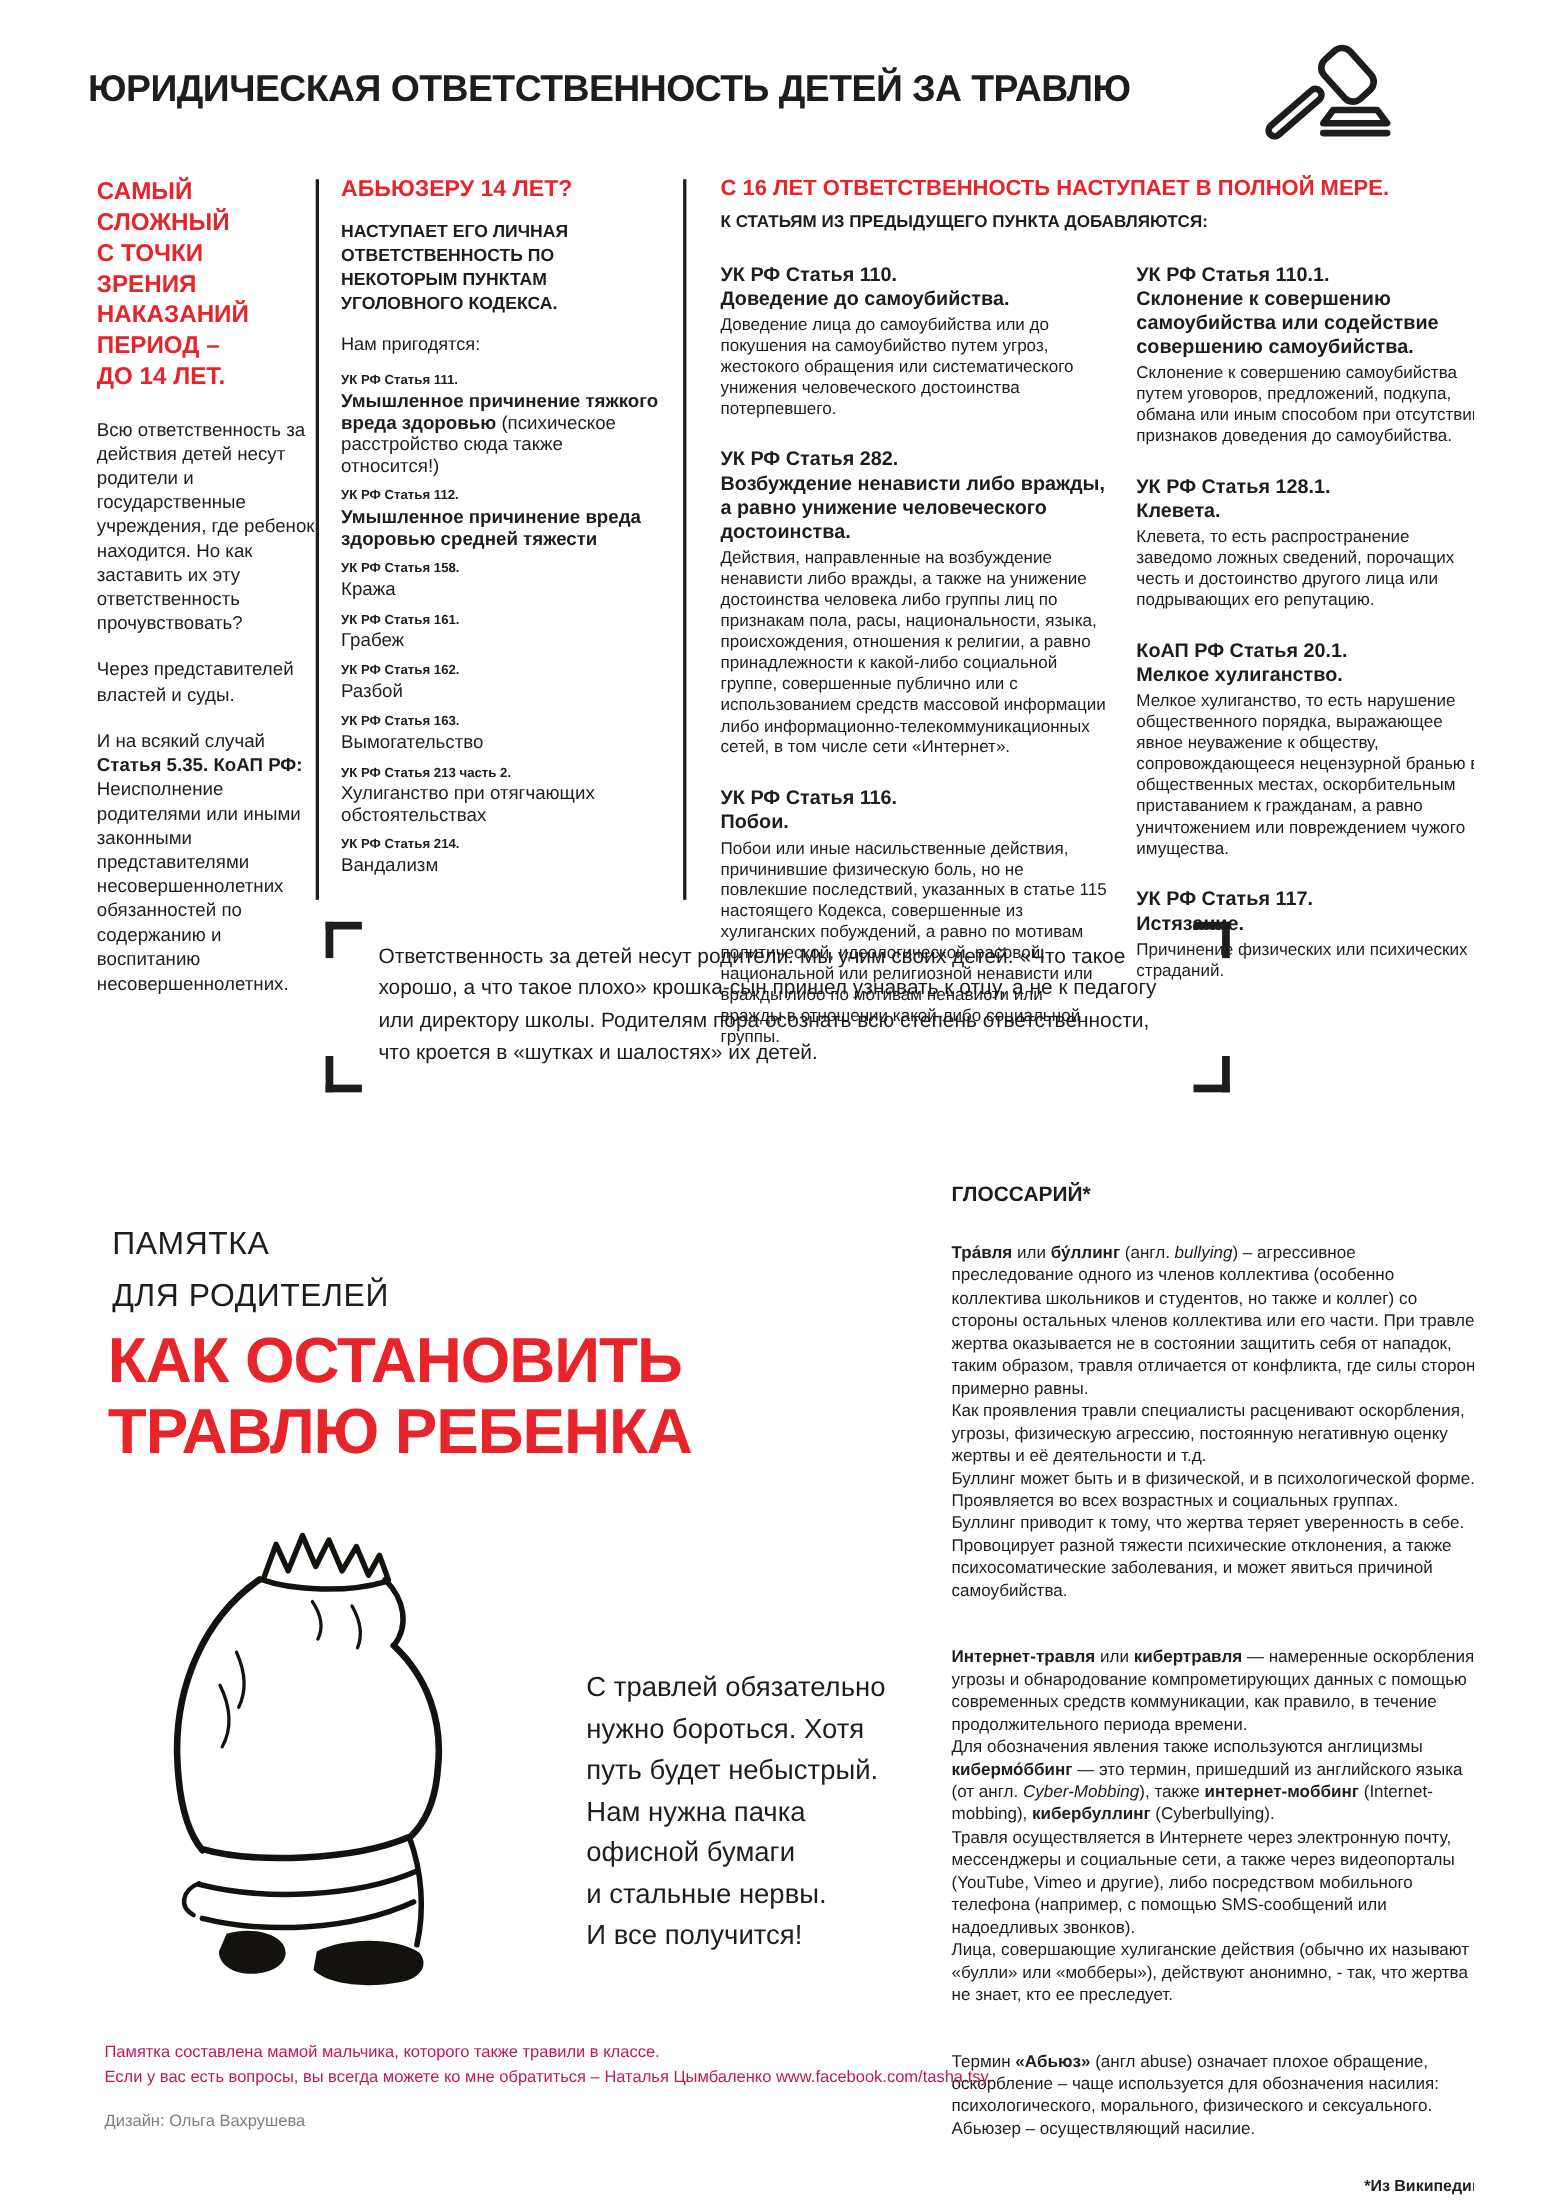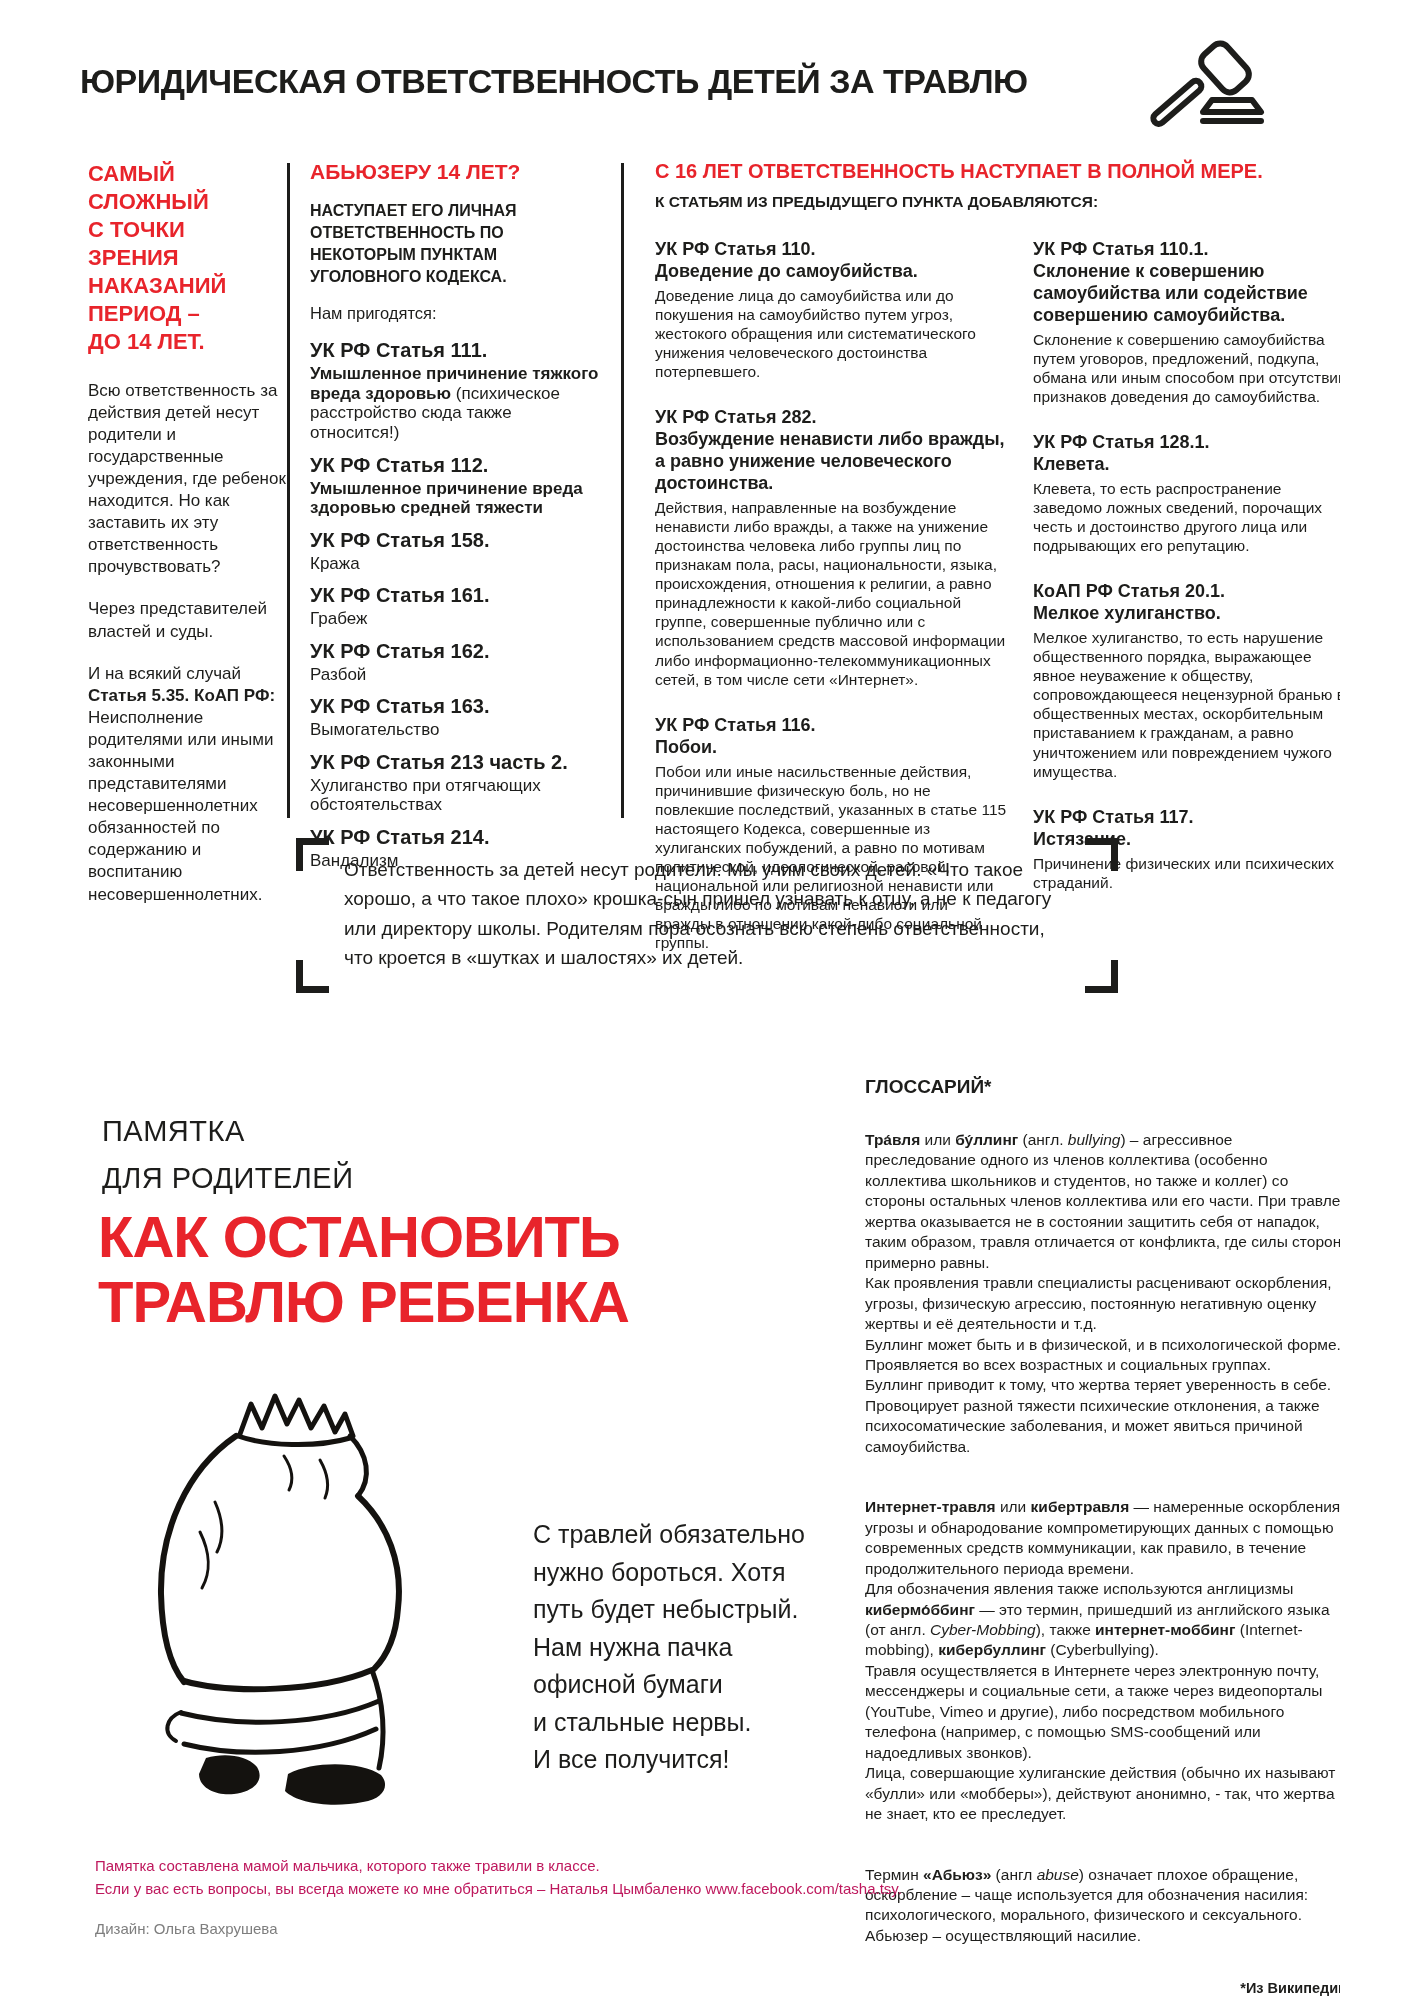--- a/index.html
+++ b/index.html
@@ -20,21 +20,21 @@
 
   .col1{position:absolute; left:88px; top:160px; width:198px;}
   .col1-heading{color:#e8242b; font-weight:bold; font-size:22px; line-height:1.27; margin:0 0 24px 0;}
   .col1 p{font-size:17px; line-height:1.3; margin:0 0 20px 0;}
 
   .col2{position:absolute; left:310px; top:160px; width:292px;}
   .col2-heading{color:#e8242b; font-weight:bold; font-size:21px; margin:0 0 16px 0;}
   .col2-sub{font-weight:bold; font-size:16px; line-height:1.38; margin:0 0 16px 0;}
   .col2-intro{font-size:16.5px; margin:0 0 16px 0;}
   .art2{font-size:17px; line-height:1.15; margin-bottom:11px;}
-  .art2 .code{display:block; font-weight:bold; font-size:20px; margin-bottom:2px;}
+  .art2 .code{display:block; font-weight:bold; font-size:12px; margin-bottom:2px;}
   .art2 .tb{font-weight:bold;}
 
   .sec16{position:absolute; left:655px; top:160px; width:694px;}
   .sec16-heading{color:#e8242b; font-weight:bold; font-size:20px; margin:0 0 10px 0;}
   .sec16-sub{font-weight:bold; font-size:15.5px; margin:0 0 28px 0;}
   .sec16-cols{display:flex; gap:26px;}
   .sec16-col-left{width:352px;}
   .sec16-col-right{width:316px;}
   .art3{margin-bottom:26px;}
   .art3 .code{display:block; font-weight:bold; font-size:18px; line-height:1.22;}
@@ -236,21 +236,21 @@
     <div class="gpara"><span style="font-weight: bold;">Тра́вля</span><span> или </span><span style="font-weight: bold;">бу́ллинг</span><span> (англ. </span><span style="font-style: italic;">bullying</span><span>) – агрессивное преследование одного из членов коллектива (особенно коллектива школьников и студентов, но также и коллег) со стороны остальных членов коллектива или его части. При травле жертва оказывается не в состоянии защитить себя от нападок, таким образом, травля отличается от конфликта, где силы сторон примерно равны.
 Как проявления травли специалисты расценивают оскорбления, угрозы, физическую агрессию, постоянную негативную оценку жертвы и её деятельности и т.д.
 Буллинг может быть и в физической, и в психологической форме.
 Проявляется во всех возрастных и социальных группах.
 Буллинг приводит к тому, что жертва теряет уверенность в себе.
 Провоцирует разной тяжести психические отклонения, а также психосоматические заболевания, и может явиться причиной самоубийства.</span></div>
     <div class="gpara"><span style="font-weight: bold;">Интернет-травля</span><span> или </span><span style="font-weight: bold;">кибертравля</span><span> — намеренные оскорбления, угрозы и обнародование компрометирующих данных с помощью современных средств коммуникации, как правило, в течение продолжительного периода времени.
 Для обозначения явления также используются англицизмы </span><span style="font-weight: bold;">кибермо́ббинг</span><span> — это термин, пришедший из английского языка (от англ. </span><span style="font-style: italic;">Cyber-Mobbing</span><span>), также </span><span style="font-weight: bold;">интернет-моббинг</span><span> (Internet-mobbing), </span><span style="font-weight: bold;">кибербуллинг</span><span> (Cyberbullying).
 Травля осуществляется в Интернете через электронную почту, мессенджеры и социальные сети, а также через видеопорталы (YouTube, Vimeo и другие), либо посредством мобильного телефона (например, с помощью SMS-сообщений или надоедливых звонков).
 Лица, совершающие хулиганские действия (обычно их называют «булли» или «мобберы»), действуют анонимно, - так, что жертва не знает, кто ее преследует.</span></div>
-    <div class="gpara"><span>Термин </span><span style="font-weight: bold;">«Абьюз»</span><span> (англ </span><span style="font-style: italic;">abuse</span><span>) означает плохое обращение, оскорбление – чаще используется для обозначения насилия: психологического, морального, физического и сексуального.
+    <div class="gpara"><span>Термин </span><span style="font-weight: bold;">«Абьюз»</span><span> (англ </span><span style="">abuse</span><span>) означает плохое обращение, оскорбление – чаще используется для обозначения насилия: психологического, морального, физического и сексуального.
 Абьюзер – осуществляющий насилие.</span></div>
     <div class="gsource">*Из Википедии</div>
   </div>
 
   <div class="footer">
     <div>Памятка составлена мамой мальчика, которого также травили в классе.</div>
     <div>Если у вас есть вопросы, вы всегда можете ко мне обратиться – Наталья Цымбаленко  www.facebook.com/tasha.tsy.</div>
   </div>
   <div class="design">Дизайн: Ольга Вахрушева</div>
 

